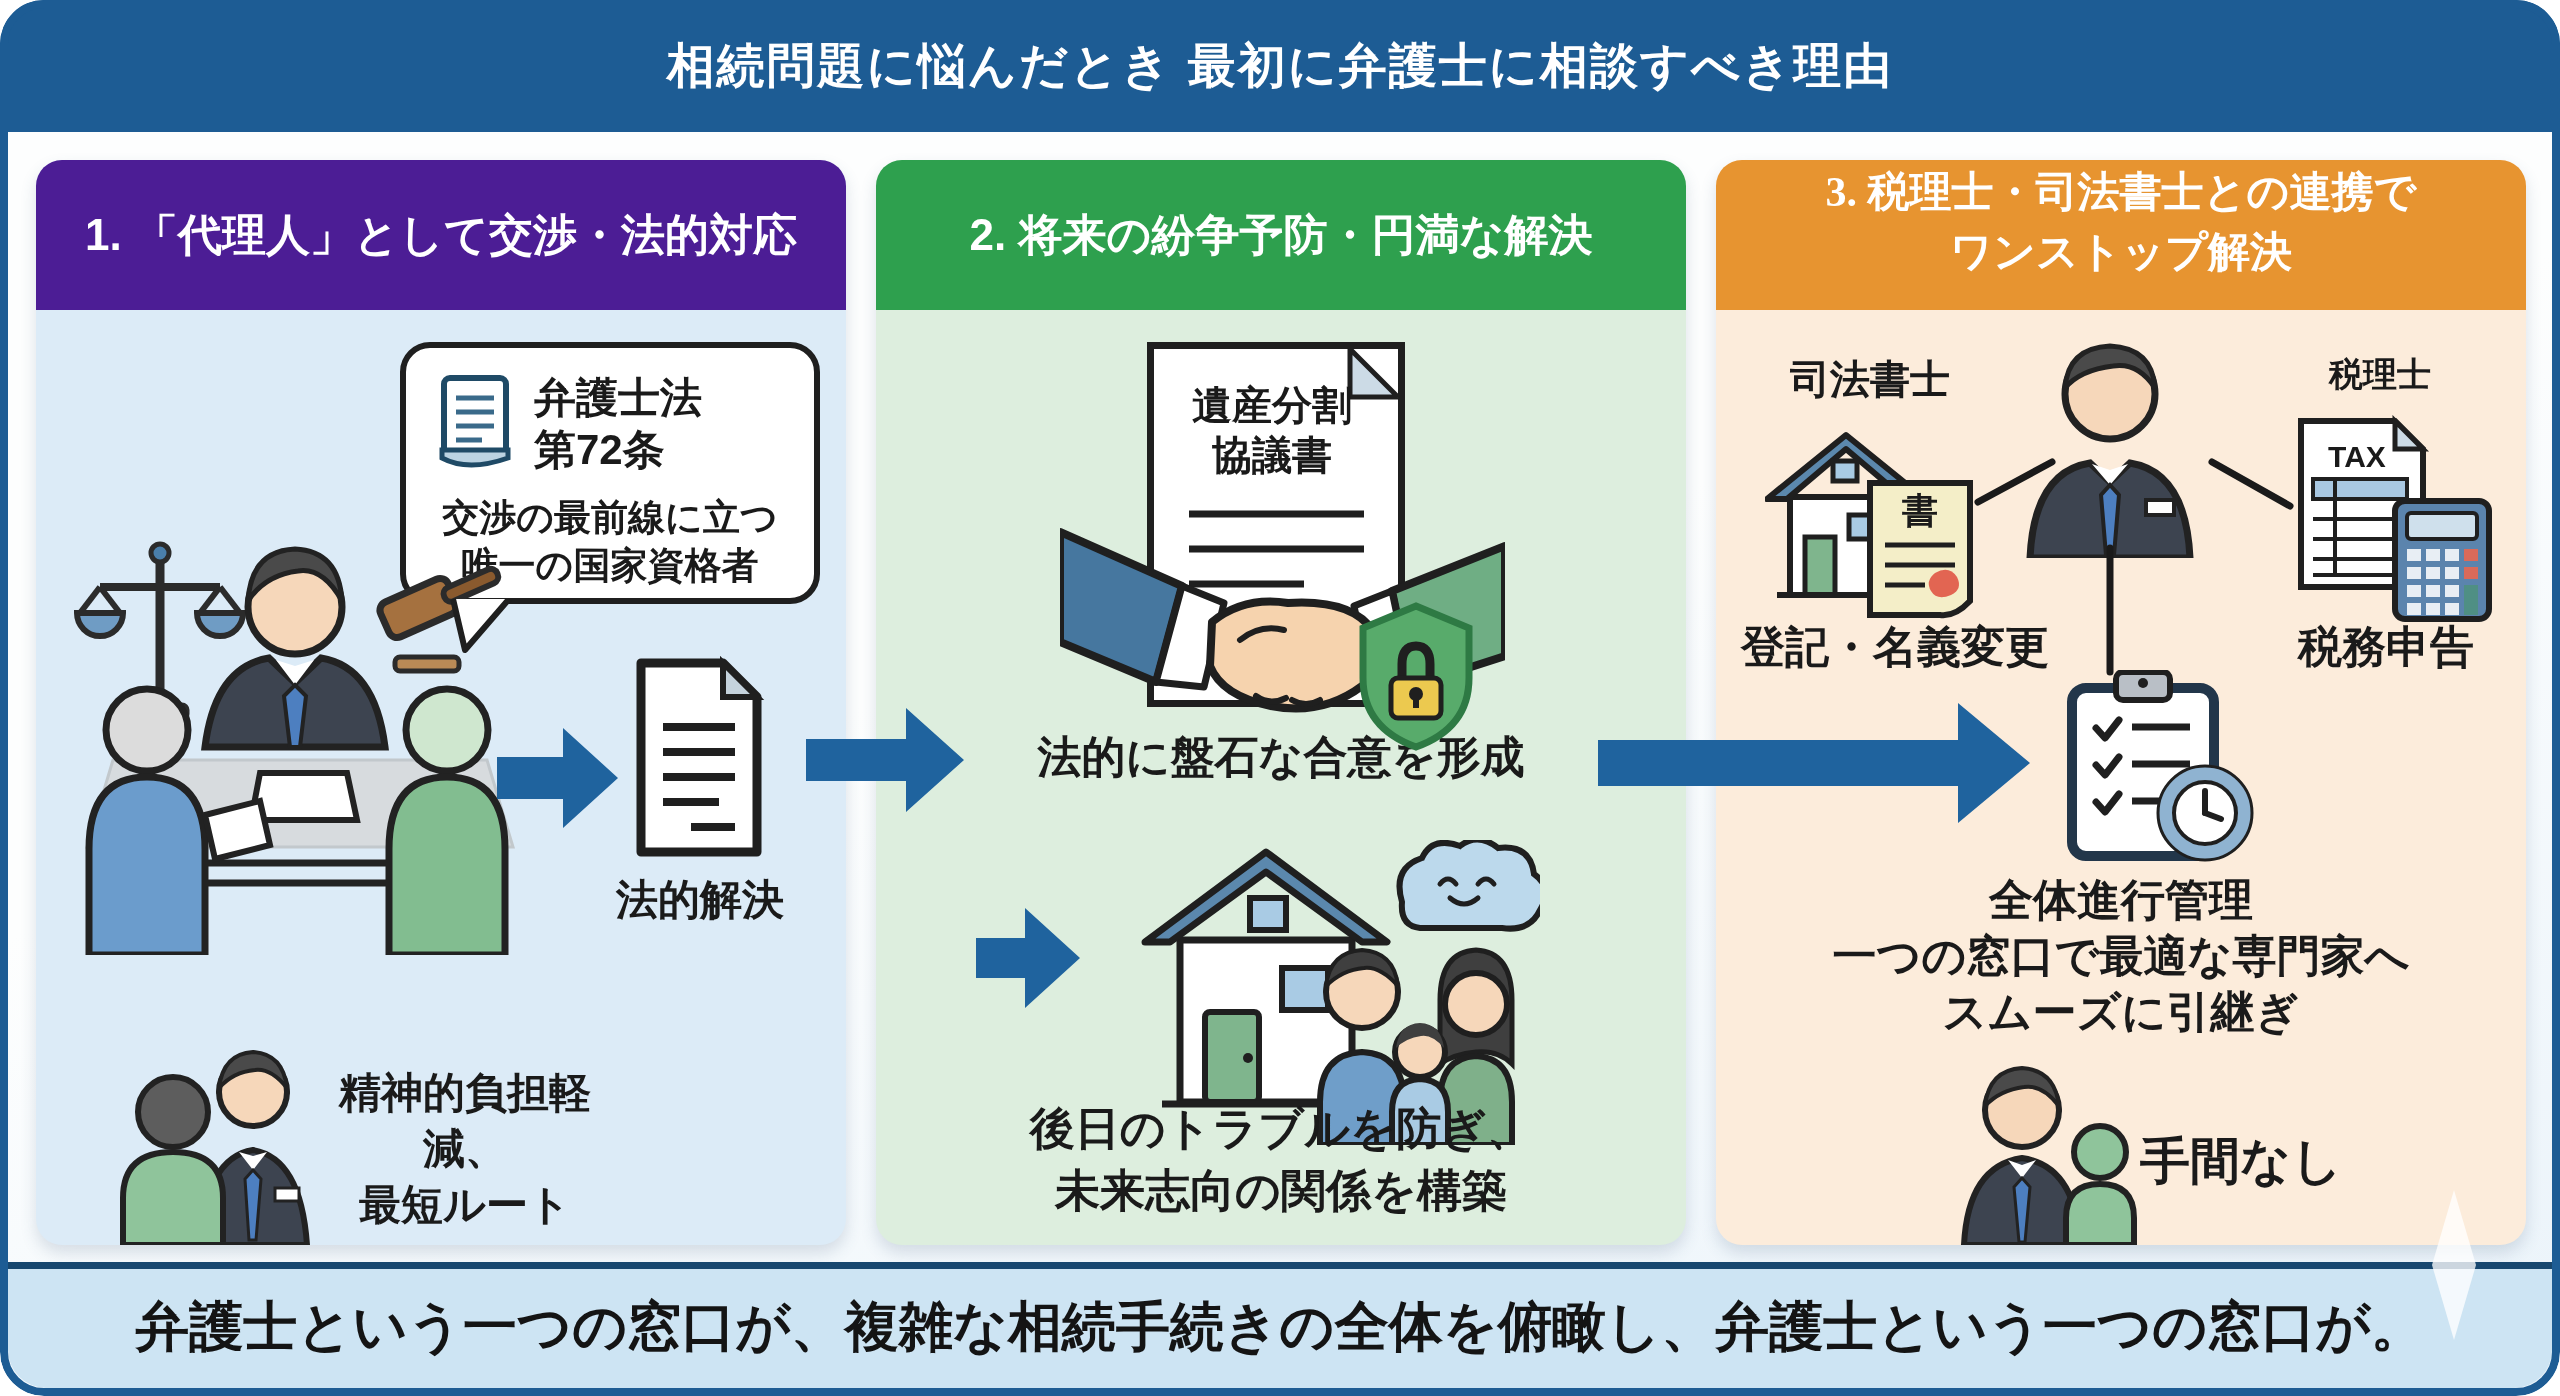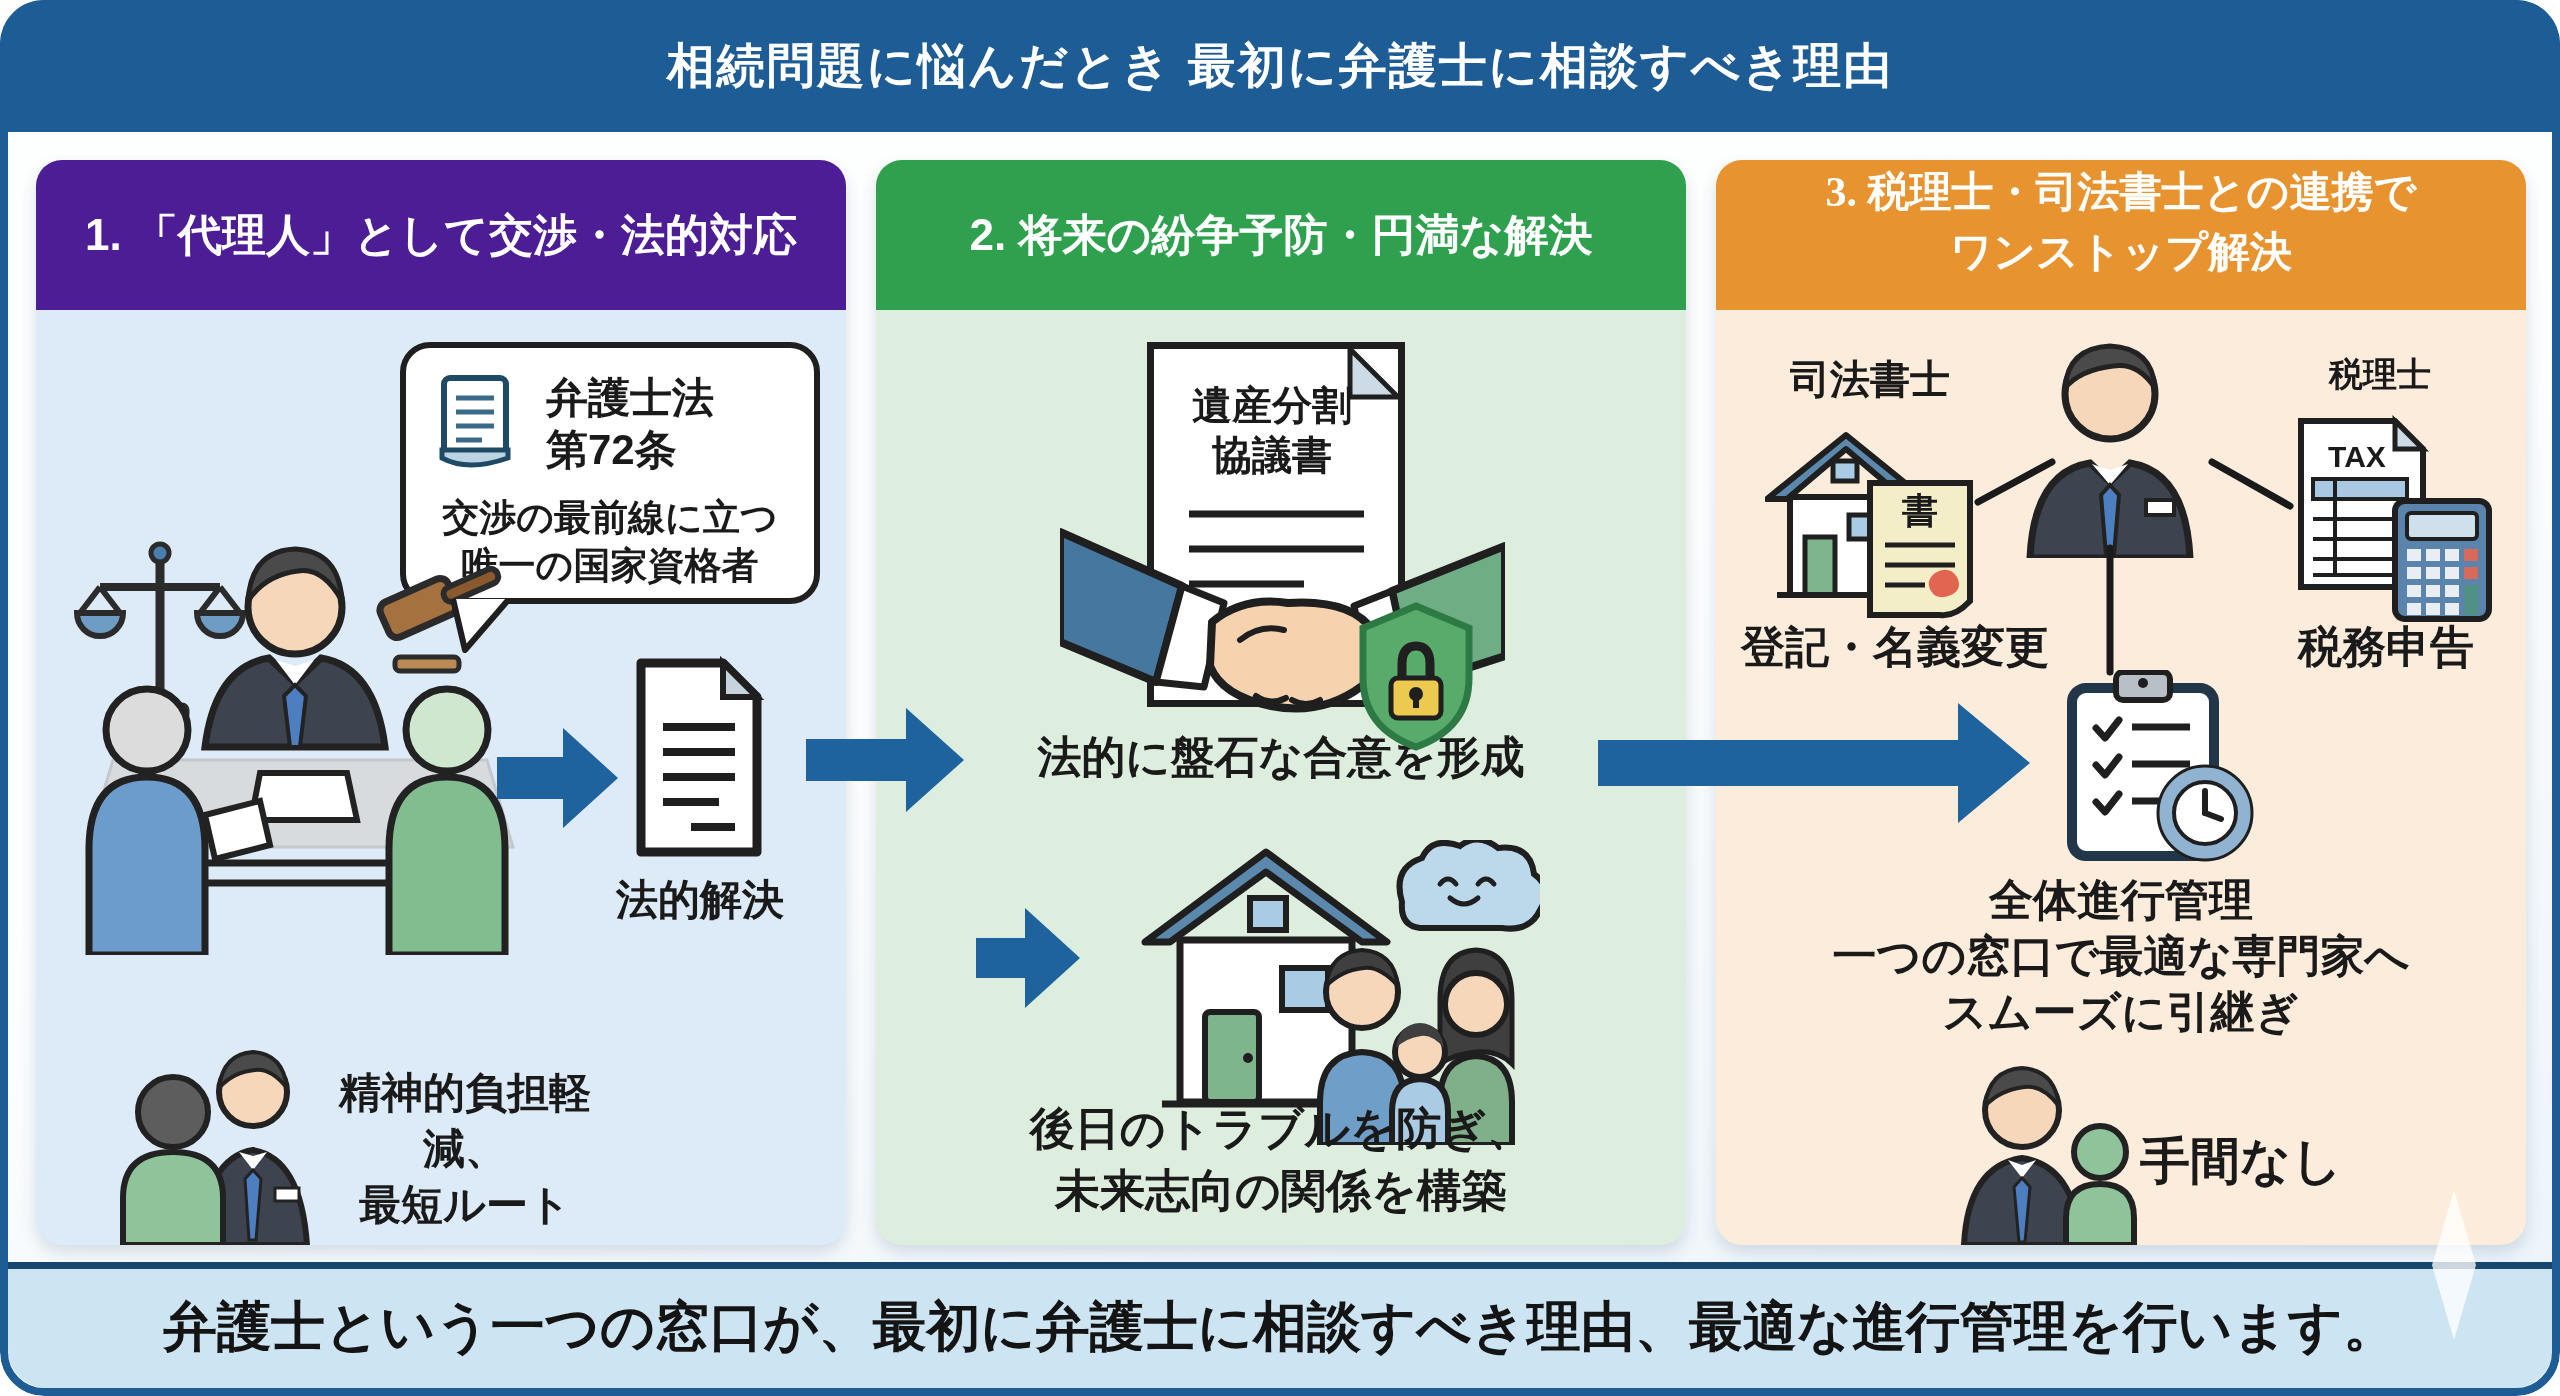--- a/index.html
+++ b/index.html
@@ -29,21 +29,21 @@
   <div class="title-bar">
     <div class="t">相続問題に悩んだとき 最初に弁護士に相談すべき理由</div>
   </div>
 
   <div class="panel" style="left:36px;background:#dcebf7;">
     <div class="hd hd1line" style="background:#4c1d95;">
       <span>1. 「代理人」として交渉・法的対応</span>
     </div>
 
     <div class="bubble" style="left:364px;top:182px;width:420px;height:262px;">
-      <div style="position:absolute;left:28px;top:24px;display:flex;gap:30px;align-items:center;">
+      <div style="position:absolute;left:28px;top:24px;display:flex;gap:18px;align-items:center;">
         <span>
           <svg width="82" height="100" viewBox="0 0 82 100">
             <rect x="10" y="4" width="62" height="80" rx="6" fill="#ffffff" stroke="#1f4a66" stroke-width="6"></rect>
             <path d="M8,84 Q34,98 74,84 L74,76 L8,76 Z" fill="#bcd3e2" stroke="#1f4a66" stroke-width="5"></path>
             <line x1="22" y1="24" x2="60" y2="24" stroke="#3a6a8a" stroke-width="5"></line>
             <line x1="22" y1="38" x2="60" y2="38" stroke="#3a6a8a" stroke-width="5"></line>
             <line x1="22" y1="52" x2="60" y2="52" stroke="#3a6a8a" stroke-width="5"></line>
             <line x1="22" y1="66" x2="48" y2="66" stroke="#3a6a8a" stroke-width="5"></line>
           </svg>
         </span>
@@ -333,20 +333,20 @@
     <polygon points="497,757 563,757 563,728 618,778 563,828 563,799 497,799" fill="#1f639e"></polygon>
     <polygon points="806,739 906,739 906,708 964,760 906,812 906,781 806,781" fill="#1f639e"></polygon>
     <polygon points="976,938 1025,938 1025,908 1080,958 1025,1008 1025,978 976,978" fill="#1f639e"></polygon>
     <polygon points="1598,740 1958,740 1958,703 2030,763 1958,823 1958,786 1598,786" fill="#1f639e"></polygon>
     <line x1="1978" y1="502" x2="2052" y2="462" stroke="#1a1a1a" stroke-width="7" stroke-linecap="round"></line>
     <line x1="2212" y1="462" x2="2290" y2="506" stroke="#1a1a1a" stroke-width="7" stroke-linecap="round"></line>
     <line x1="2110" y1="548" x2="2110" y2="672" stroke="#1a1a1a" stroke-width="7" stroke-linecap="round"></line>
   </svg>
 
   <div class="footer">
-    <div class="t">弁護士という一つの窓口が、最初に弁護士に相談すべき理由、最適な進行管理を行います。</div>
+    <div class="t">弁護士という一つの窓口が、複雑な相続手続きの全体を俯瞰し、弁護士という一つの窓口が。</div>
   </div>
   <svg class="abs" style="left:2404px;top:1190px;z-index:20;" width="100" height="150" viewBox="0 0 100 150">
     <polygon points="50,0 72,75 50,150 28,75" fill="rgba(255,255,255,0.78)"></polygon>
   </svg>
 
   <div class="frame"></div>
 </div>
 
 </body></html>

